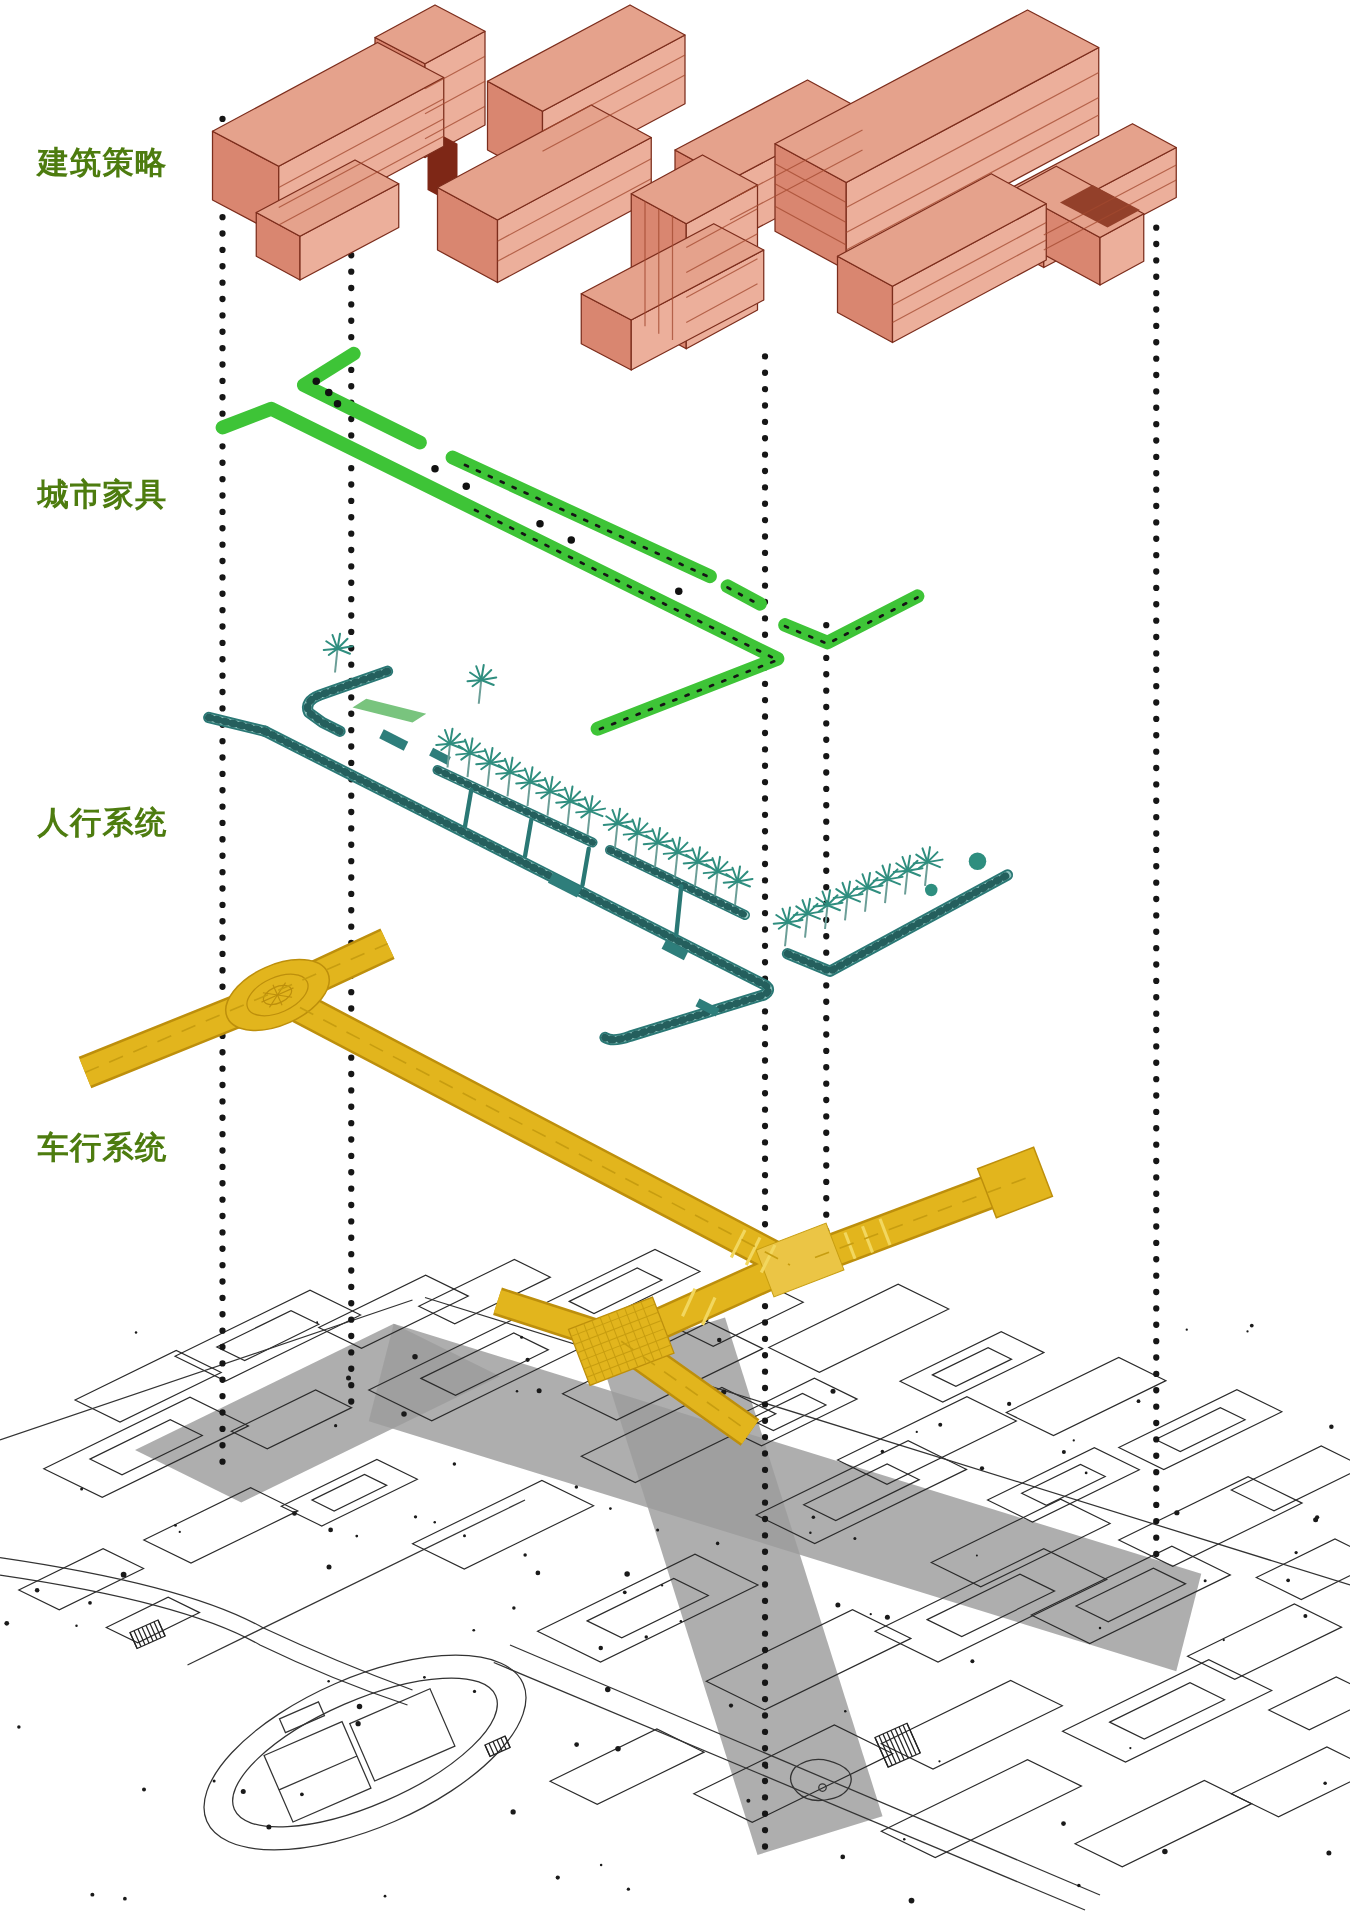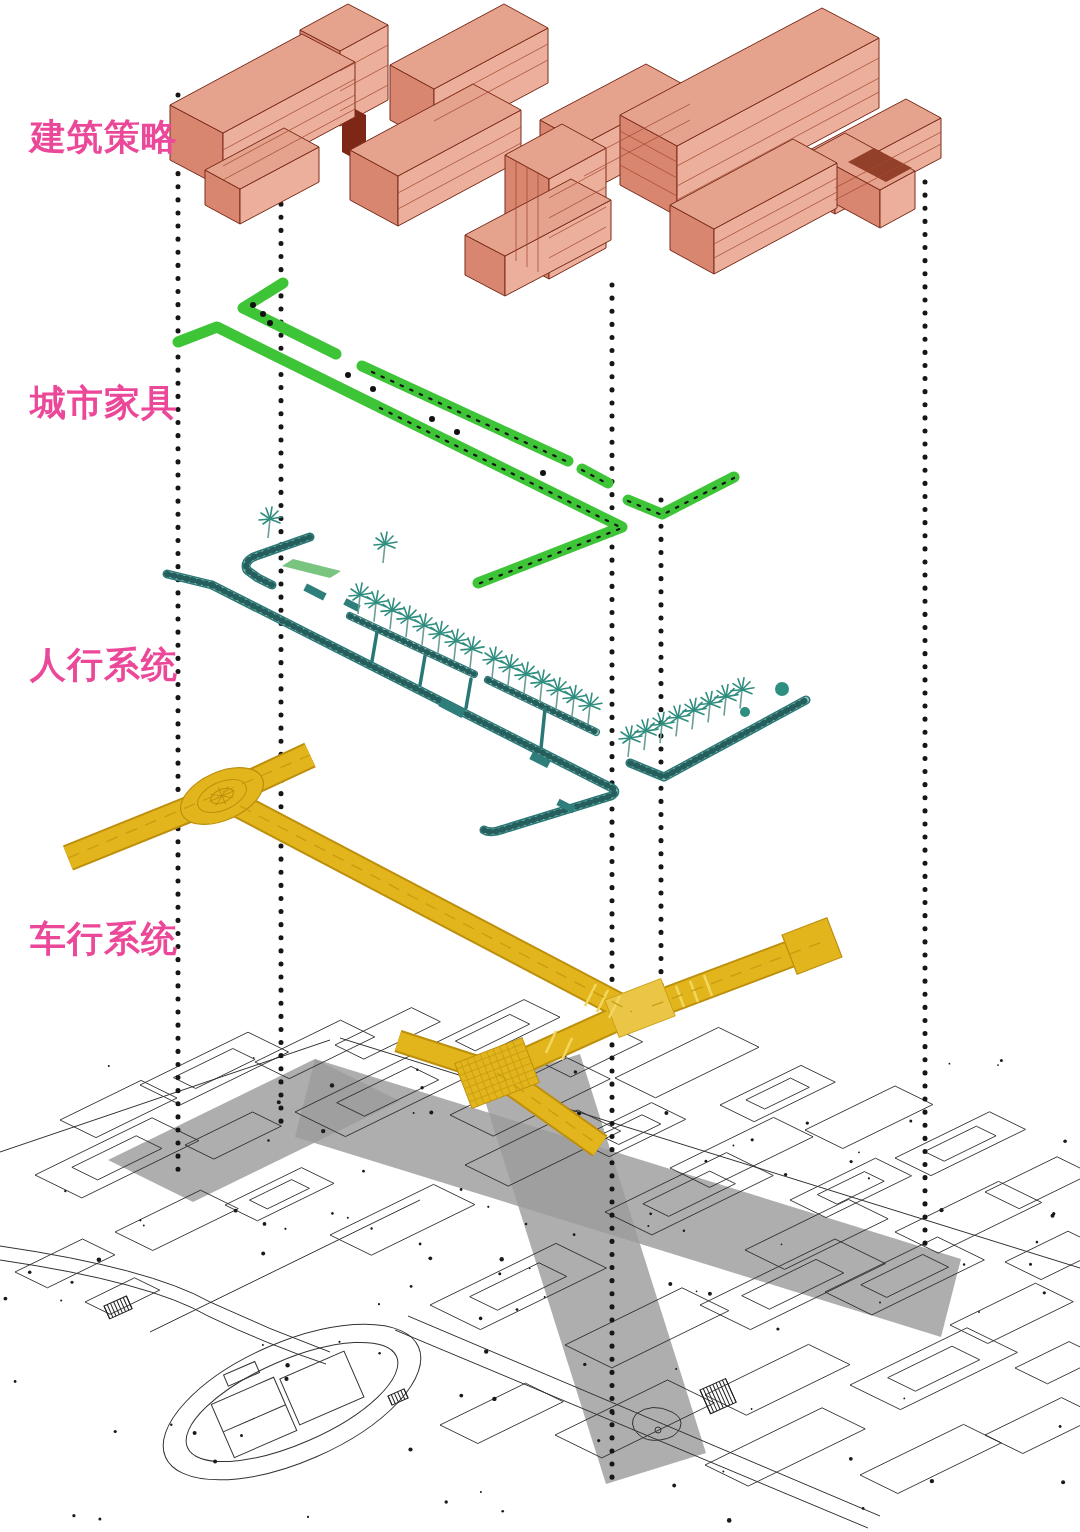--- a/index.html
+++ b/index.html
@@ -1,24 +1,24 @@
 <!DOCTYPE html>
 <html><head>
 <meta charset="utf-8">
 <style>
   html,body{margin:0;padding:0;background:#fff;}
   .stage{position:relative;width:1080px;height:1532px;background:#fff;overflow:hidden;
          font-family:"DejaVu Sans","Liberation Sans",sans-serif;}
   .stage svg{position:absolute;left:0;top:0;}
-  .layer-label{position:absolute;left:30px;color:#ec4899;font-size:36px;font-weight:600;
+  .layer-label{position:absolute;left:30px;color:#4d7c0f;font-size:25px;font-weight:600;
                letter-spacing:1px;white-space:nowrap;}
   #label-buildings{top:113px;}
   #label-furniture{top:379px;}
   #label-pedestrian{top:641px;}
-  #label-vehicular{top:901px;margin-top:14px;}
+  #label-vehicular{top:901px;}
 </style>
 </head>
 <body>
 
 <div class="stage">
 <svg width="1080" height="1532" viewBox="0 0 1080 1532" xmlns="http://www.w3.org/2000/svg">
 
   <g>
 
     <g fill="#9C9C9C" fill-opacity="0.82" stroke="none">

